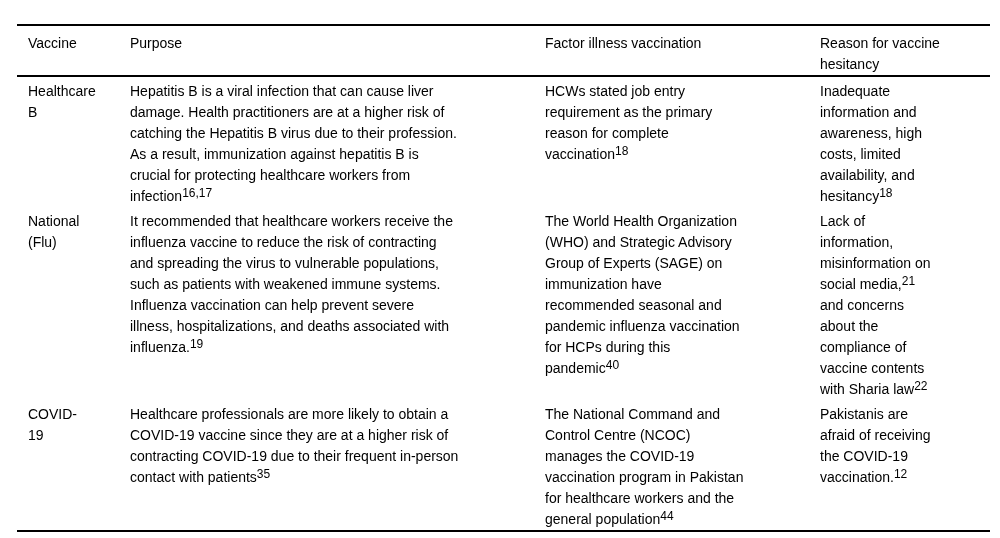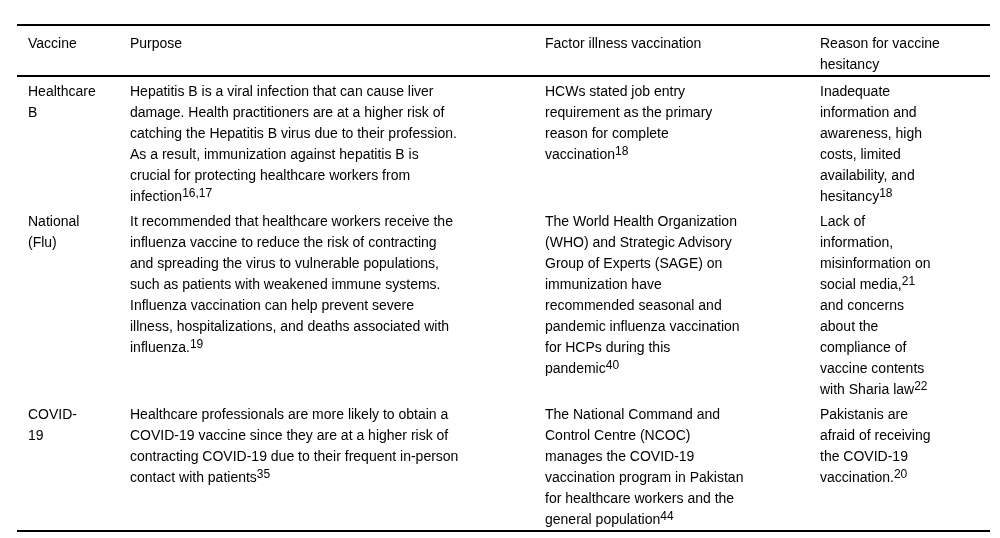--- a/index.html
+++ b/index.html
@@ -129,16 +129,16 @@
 contact with patients<sup>35</sup></td>
       <td>The National Command and
 Control Centre (NCOC)
 manages the COVID-19
 vaccination program in Pakistan
 for healthcare workers and the
 general population<sup>44</sup></td>
       <td>Pakistanis are
 afraid of receiving
 the COVID-19
-vaccination.<sup>20</sup></td>
+vaccination.<sup>12</sup></td>
     </tr>
   </tbody>
 </table>
 
 </body></html>

